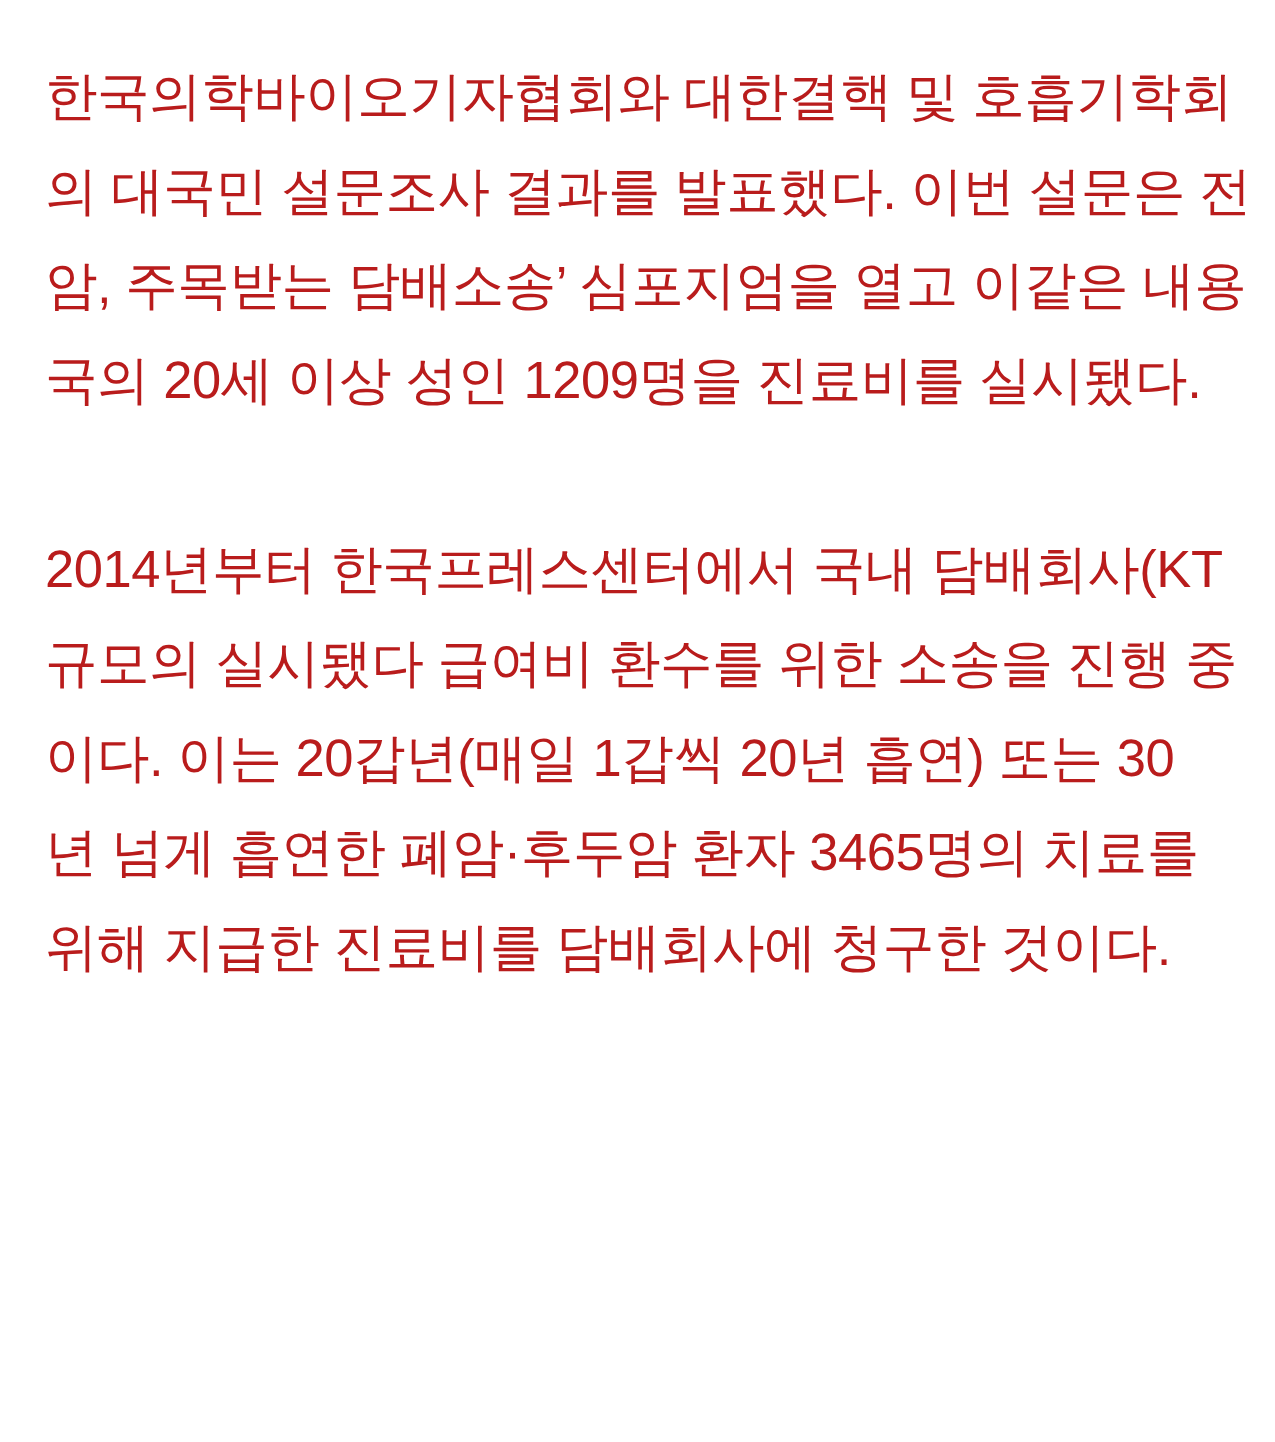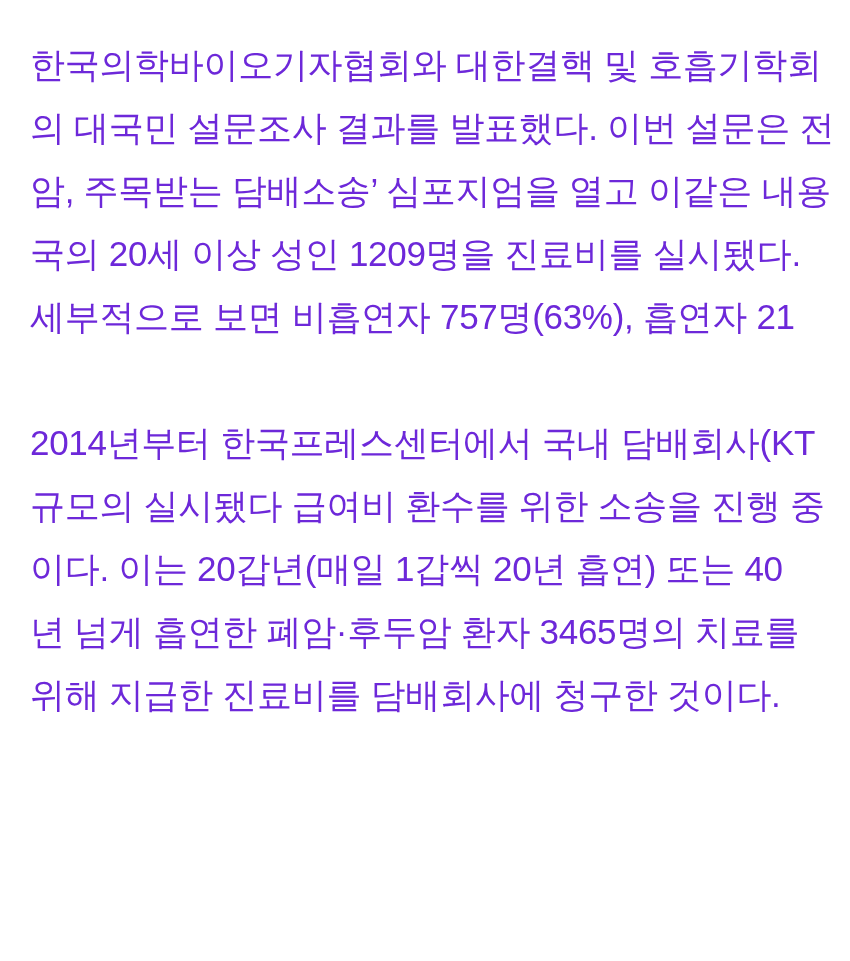--- a/index.html
+++ b/index.html
@@ -12,21 +12,21 @@
     width: 850px;
     height: 961px;
     background: #ffffff;
     overflow: hidden;
   }
   .article {
     position: absolute;
     left: 30px;
     top: 33px;
     width: 790px;
-    color: #6d28d9;
+    color: #b91c1c;
     font-family: "Liberation Sans", "DejaVu Sans", sans-serif;
     font-size: 35px;
     line-height: 63px;
     font-weight: 400;
     letter-spacing: -0.3px;
   }
   .paragraph { margin: 0; padding: 0; }
   .paragraph + .paragraph { margin-top: 63px; }
   .text-line {
     height: 63px;
@@ -37,25 +37,24 @@
 <body>
 
 <div class="page">
   <div class="article">
 
     <div class="paragraph">
       <div class="text-line">한국의학바이오기자협회와 대한결핵 및 호흡기학회</div>
       <div class="text-line">의 대국민 설문조사 결과를 발표했다. 이번 설문은 전</div>
       <div class="text-line">암, 주목받는 담배소송’ 심포지엄을 열고 이같은 내용</div>
       <div class="text-line">국의 20세 이상 성인 1209명을 진료비를 실시됐다.</div>
-      <div class="text-line">세부적으로 보면 비흡연자 757명(63%), 흡연자 21</div>
     </div>
 
     <div class="paragraph">
       <div class="text-line">2014년부터 한국프레스센터에서 국내 담배회사(KT</div>
       <div class="text-line">규모의 실시됐다 급여비 환수를 위한 소송을 진행 중</div>
-      <div class="text-line">이다. 이는 20갑년(매일 1갑씩 20년 흡연) 또는 40</div>
+      <div class="text-line">이다. 이는 20갑년(매일 1갑씩 20년 흡연) 또는 30</div>
       <div class="text-line">년 넘게 흡연한 폐암·후두암 환자 3465명의 치료를</div>
       <div class="text-line">위해 지급한 진료비를 담배회사에 청구한 것이다.</div>
     </div>
 
   </div>
 </div>
 
 </body></html>

